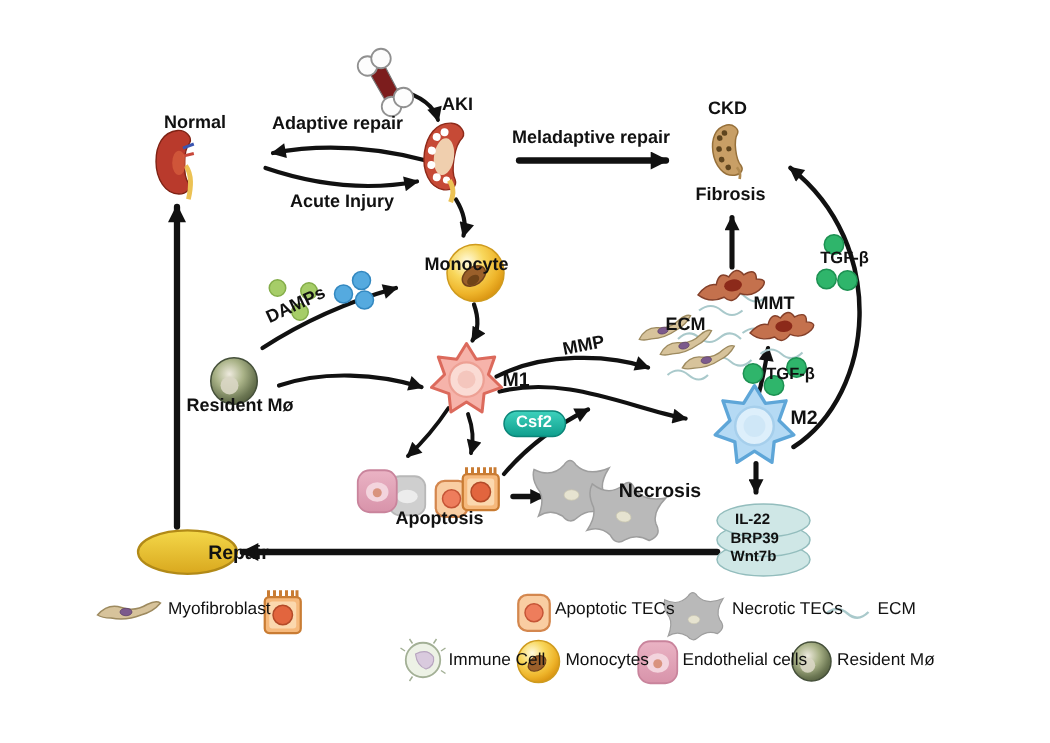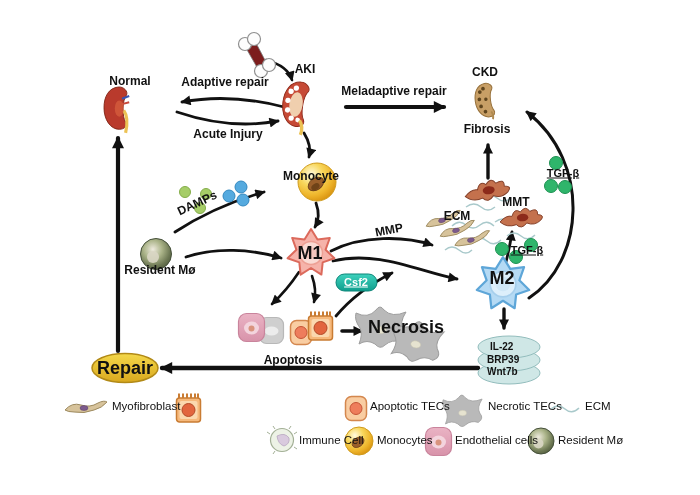--- a/index.html
+++ b/index.html
@@ -3,22 +3,22 @@
 <meta charset="utf-8">
 <style>
   html,body{margin:0;padding:0;background:#fff;}
   #canvas{position:relative;width:700px;height:495px;background:#fff;overflow:hidden;
           font-family:"Liberation Sans", sans-serif;}
   svg.layer{position:absolute;left:0;top:0;}
   .lbl{position:absolute;transform:translate(-50%,-50%);white-space:nowrap;color:#111;
        font-weight:bold;font-size:12px;line-height:1;}
   .lbl-l{position:absolute;transform:translate(0,-50%);white-space:nowrap;color:#111;
        font-weight:bold;font-size:10px;line-height:1;}
-  .f13{font-size:18px;}
-  .f11{font-size:11px;text-decoration:underline;}
+  .f13{font-size:13px;margin-left:34px;}
+  .f11{font-size:11px;}
   .rot-damps{transform:translate(-50%,-50%) rotate(-25deg);}
   .rot-mmp{transform:translate(-50%,-50%) rotate(-11deg);}
   .white{color:#fff;}
   .legend-lbl{position:absolute;transform:translate(0,-50%);white-space:nowrap;color:#111;
        font-weight:400;font-size:11.5px;line-height:1;text-align:center;}
 </style>
 </head>
 <body>
 
 <div id="canvas">
@@ -298,21 +298,21 @@
 <div class="lbl rot-damps" style="left:197px;top:203px">DAMPs</div>
 <div class="lbl" style="left:160px;top:270px">Resident Mø</div>
 <div class="lbl f13" style="left:310px;top:253px">M1</div>
 <div class="lbl f13" style="left:502px;top:278px">M2</div>
 <div class="lbl rot-mmp" style="left:389px;top:230px">MMP</div>
 <div class="lbl f11 white" style="left:356px;top:282px">Csf2</div>
 <div class="lbl" style="left:457px;top:216px">ECM</div>
 <div class="lbl" style="left:516px;top:202px">MMT</div>
 <div class="lbl f11" style="left:563px;top:173px">TGF-β</div>
 <div class="lbl f11" style="left:527px;top:250px">TGF-β</div>
-<div class="lbl" style="left:293px;top:360px">Apoptosis</div>
+<div class="lbl" style="left:293px;top:345px">Apoptosis</div>
 <div class="lbl f13" style="left:406px;top:327px">Necrosis</div>
 <div class="lbl f13" style="left:125px;top:368px">Repair</div>
 <div class="lbl-l" style="left:490px;top:347px">IL-22</div>
 <div class="lbl-l" style="left:487px;top:360px">BRP39</div>
 <div class="lbl-l" style="left:487px;top:372px">Wnt7b</div>
 
 <div class="legend-lbl" style="left:112px;top:407px">Myofibroblast</div>
 <div class="legend-lbl" style="left:370px;top:407px">Apoptotic TECs</div>
 <div class="legend-lbl" style="left:488px;top:407px">Necrotic TECs</div>
 <div class="legend-lbl" style="left:585px;top:407px">ECM</div>

